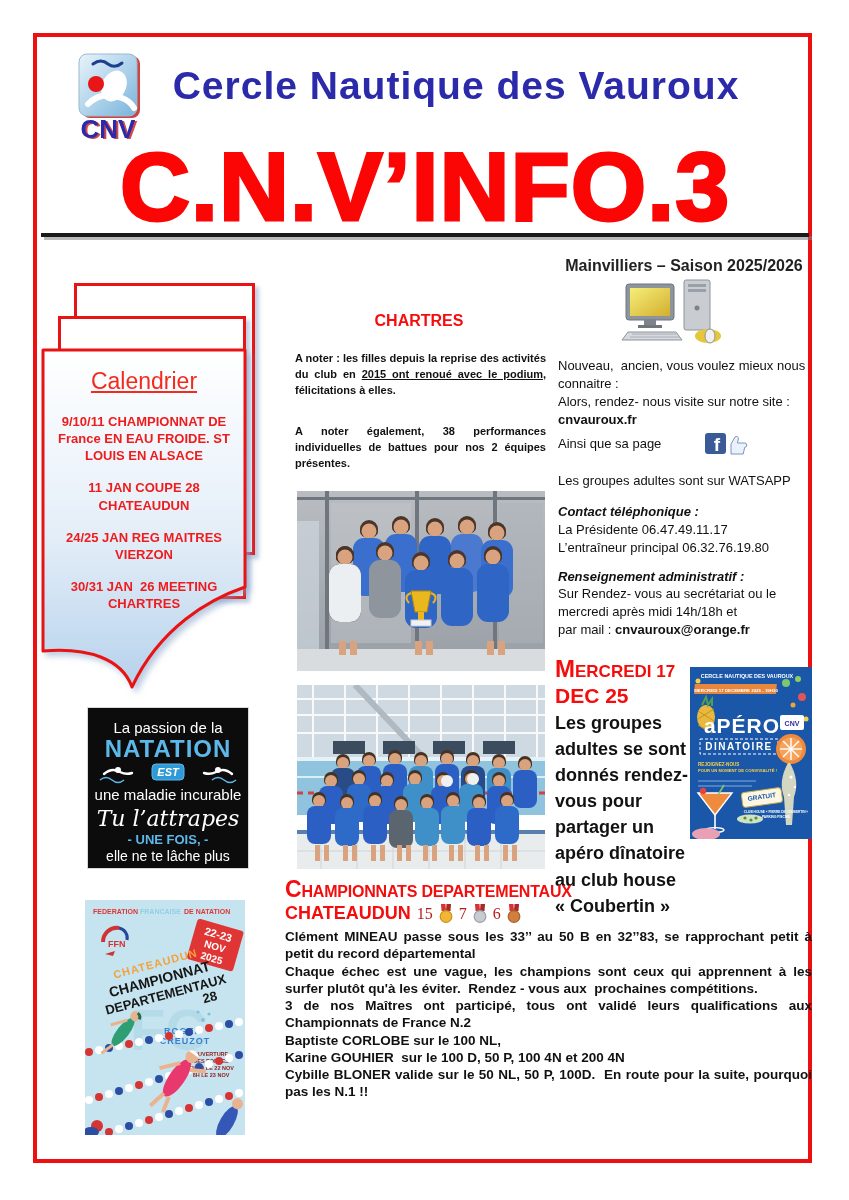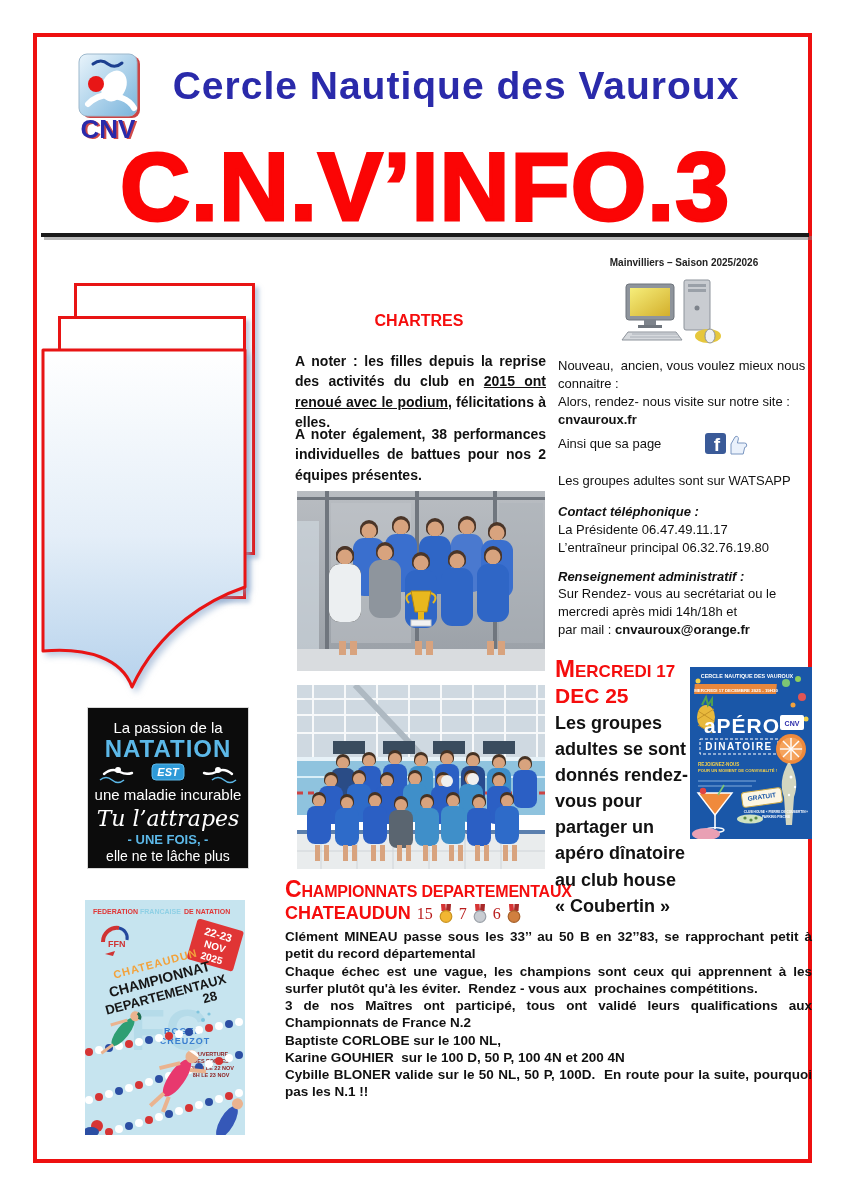--- a/index.html
+++ b/index.html
@@ -9,28 +9,28 @@
   .pre{white-space:pre-wrap;}
   
   .page-border{left:33px;top:33px;width:779px;height:1130px;border:4px solid #ee1010;box-sizing:border-box;}
   
   .club-name{left:150px;top:64px;width:612px;text-align:center;font-size:39px;font-weight:bold;
              color:#2a2aaa;letter-spacing:1px;}
   .newsletter-title{left:45px;top:138px;width:760px;text-align:center;font-size:97px;line-height:1;
              font-weight:bold;color:#fb0505;-webkit-text-stroke:3px #fb0505;letter-spacing:1px;}
   .title-rule{left:41px;top:233px;width:768px;height:4px;background:#1a1a1a;
              box-shadow:3px 3px 0 rgba(130,130,130,.55);}
-  .edition-label{left:558px;top:257px;width:252px;text-align:center;font-size:10px;font-weight:bold;color:#222;}
+  .edition-label{left:558px;top:257px;width:252px;text-align:center;font-size:16px;font-weight:bold;color:#222;}
   
   .red-head{color:#f50d0d;font-weight:bold;font-size:16px;letter-spacing:-0.2px;}
   .red-head .ini{font-size:23px;}
   
   .ic-head{left:293px;top:283px;width:252px;text-align:center;}
   .ic-sub{left:293px;top:312px;width:252px;text-align:center;color:#f50d0d;font-weight:bold;font-size:16px;}
-  .ic-p{left:295px;width:251px;font-size:14px;font-weight:bold;text-align:justify;line-height:1.45;color:#111;}
+  .ic-p{left:295px;width:251px;font-size:11px;font-weight:bold;text-align:justify;line-height:1.45;color:#111;}
   
   .info-col{left:558px;top:357px;width:254px;font-size:13px;line-height:1.38;color:#111;}
   .info-col p{margin:0;}
   .sp16{height:16px;}.sp13{height:13px;}.sp11{height:11px;}
   .bi{font-weight:bold;font-style:italic;}
   .b{font-weight:bold;}
   .fb-row{display:flex;align-items:center;gap:14px;}
   
   .cal-page{border:3px solid #e81414;background:#fff;box-sizing:border-box;
             box-shadow:4px 4px 4px rgba(130,160,200,.5);}
@@ -116,20 +116,27 @@
     <svg width="210" height="350" viewBox="0 0 210 350">
       <defs>
           <linearGradient id="calG" x1="0" y1="0" x2="0" y2="1">
         <stop offset="0" stop-color="#ffffff"></stop>
             <stop offset="0.55" stop-color="#e4eef8"></stop>
             <stop offset="1" stop-color="#b6d2ec"></stop>
       </linearGradient>
         </defs>
       <path d="M3,3 L205,3 L205,240 C170,252 120,280 92,340 C82,312 48,300 3,304 Z" fill="url(#calG)" stroke="#e81414" stroke-width="3" stroke-linejoin="round"></path>
     </svg>
+  </div>
+  <div class="abs cal-text">
+    <div class="cal-title">Calendrier</div>
+    <div class="cal-ev pre">9/10/11 CHAMPIONNAT DE France EN EAU FROIDE. ST LOUIS EN ALSACE</div>
+    <div class="cal-ev pre">11 JAN COUPE 28 CHATEAUDUN</div>
+    <div class="cal-ev pre">24/25 JAN REG MAITRES VIERZON</div>
+    <div class="cal-ev pre">30/31 JAN  26 MEETING CHARTRES</div>
   </div>
 
   <div class="abs ic-sub">CHARTRES</div>
   <div class="abs ic-p" style="top:351px;">
     <span>A noter : les filles depuis la reprise des activités du club en </span><span style="text-decoration:underline;">2015 ont renoué avec le podium</span><span>, félicitations à elles.</span>
   </div>
   <div class="abs ic-p" style="top:424px;">A noter également, 38 performances individuelles de battues pour nos 2 équipes présentes.</div>
 
   <div class="abs info-col">
     <p class="pre">Nouveau,  ancien, vous voulez mieux nous connaitre :</p>

